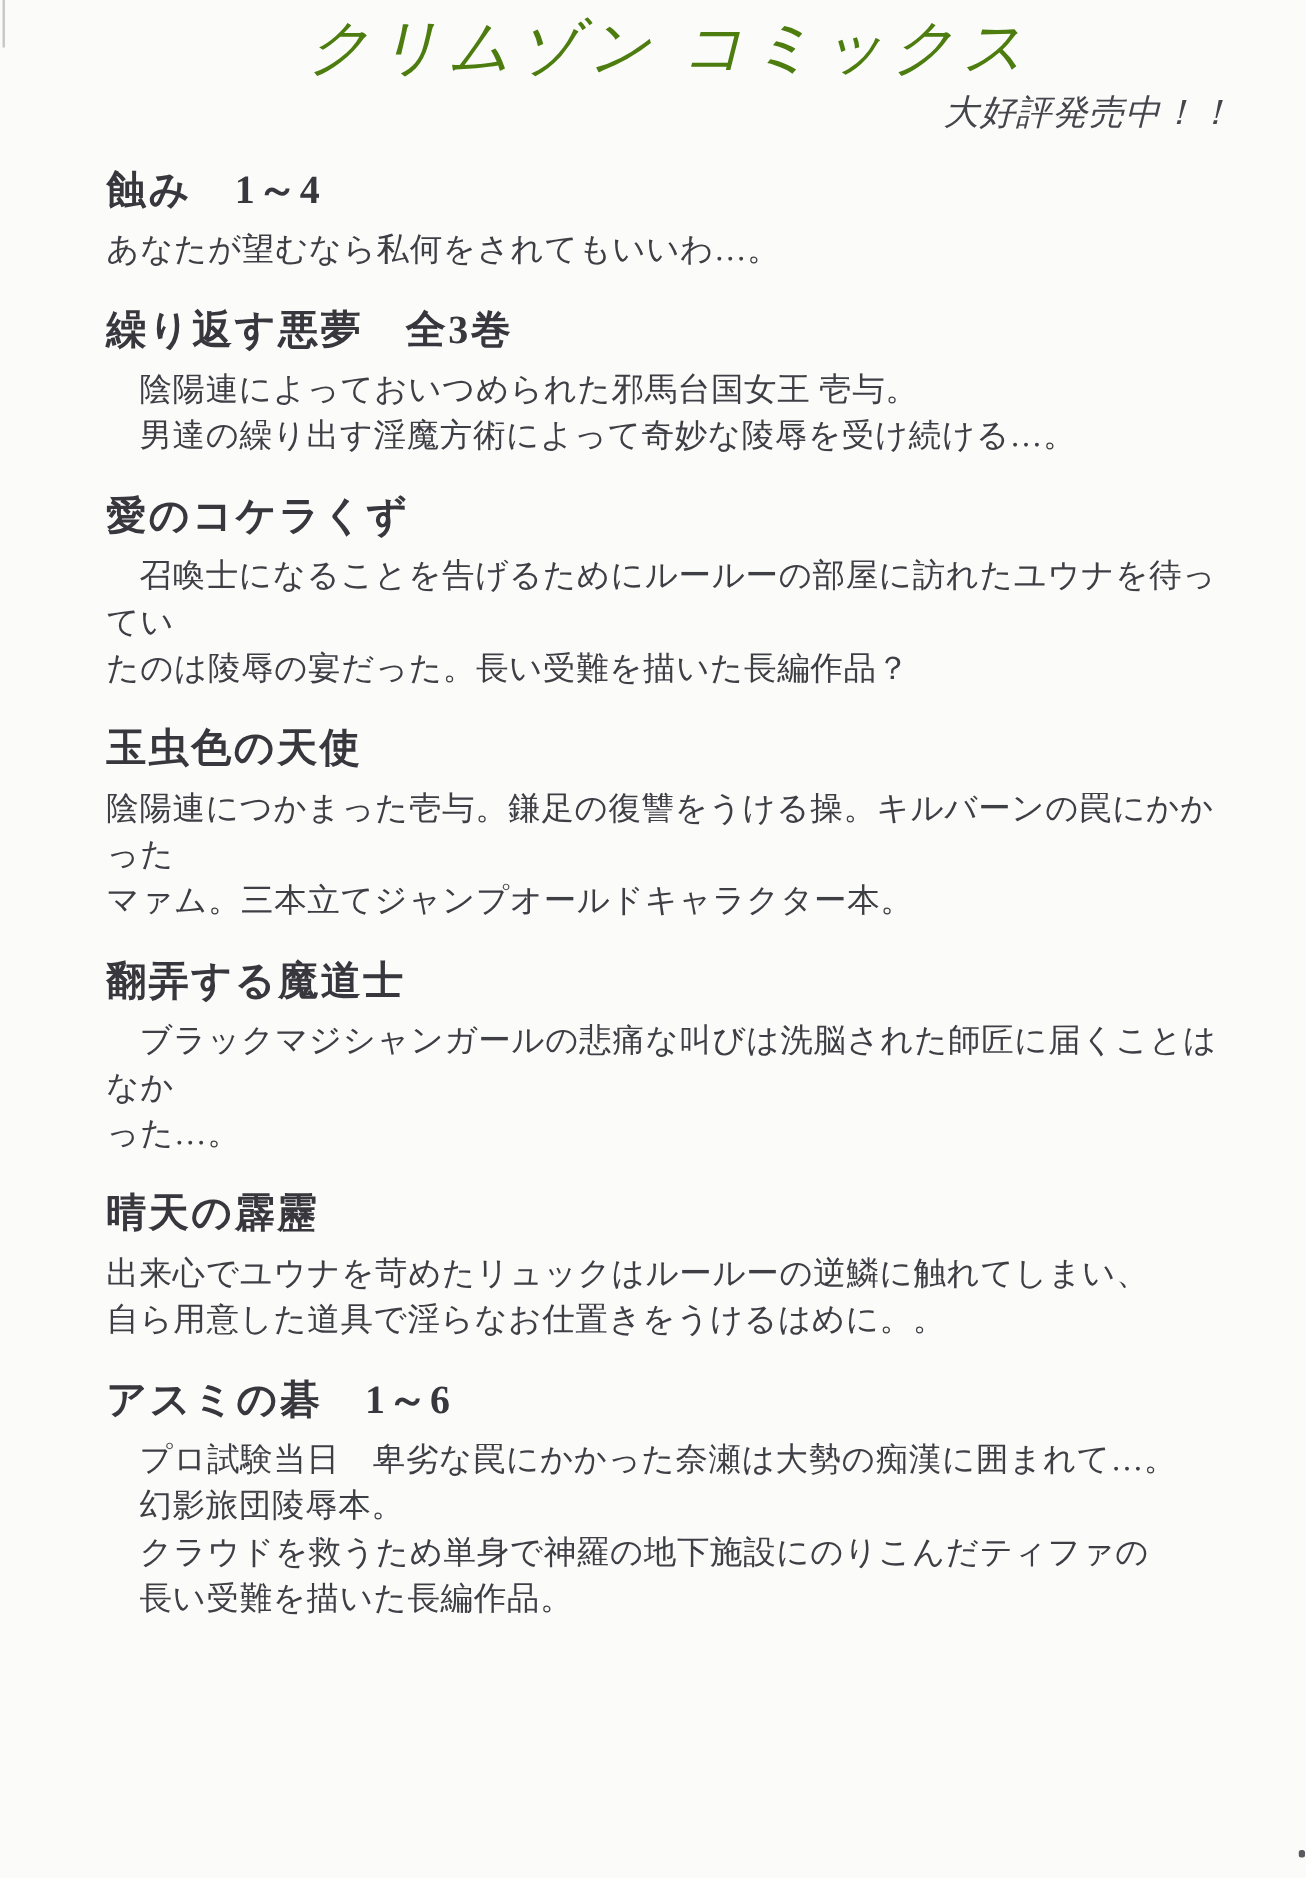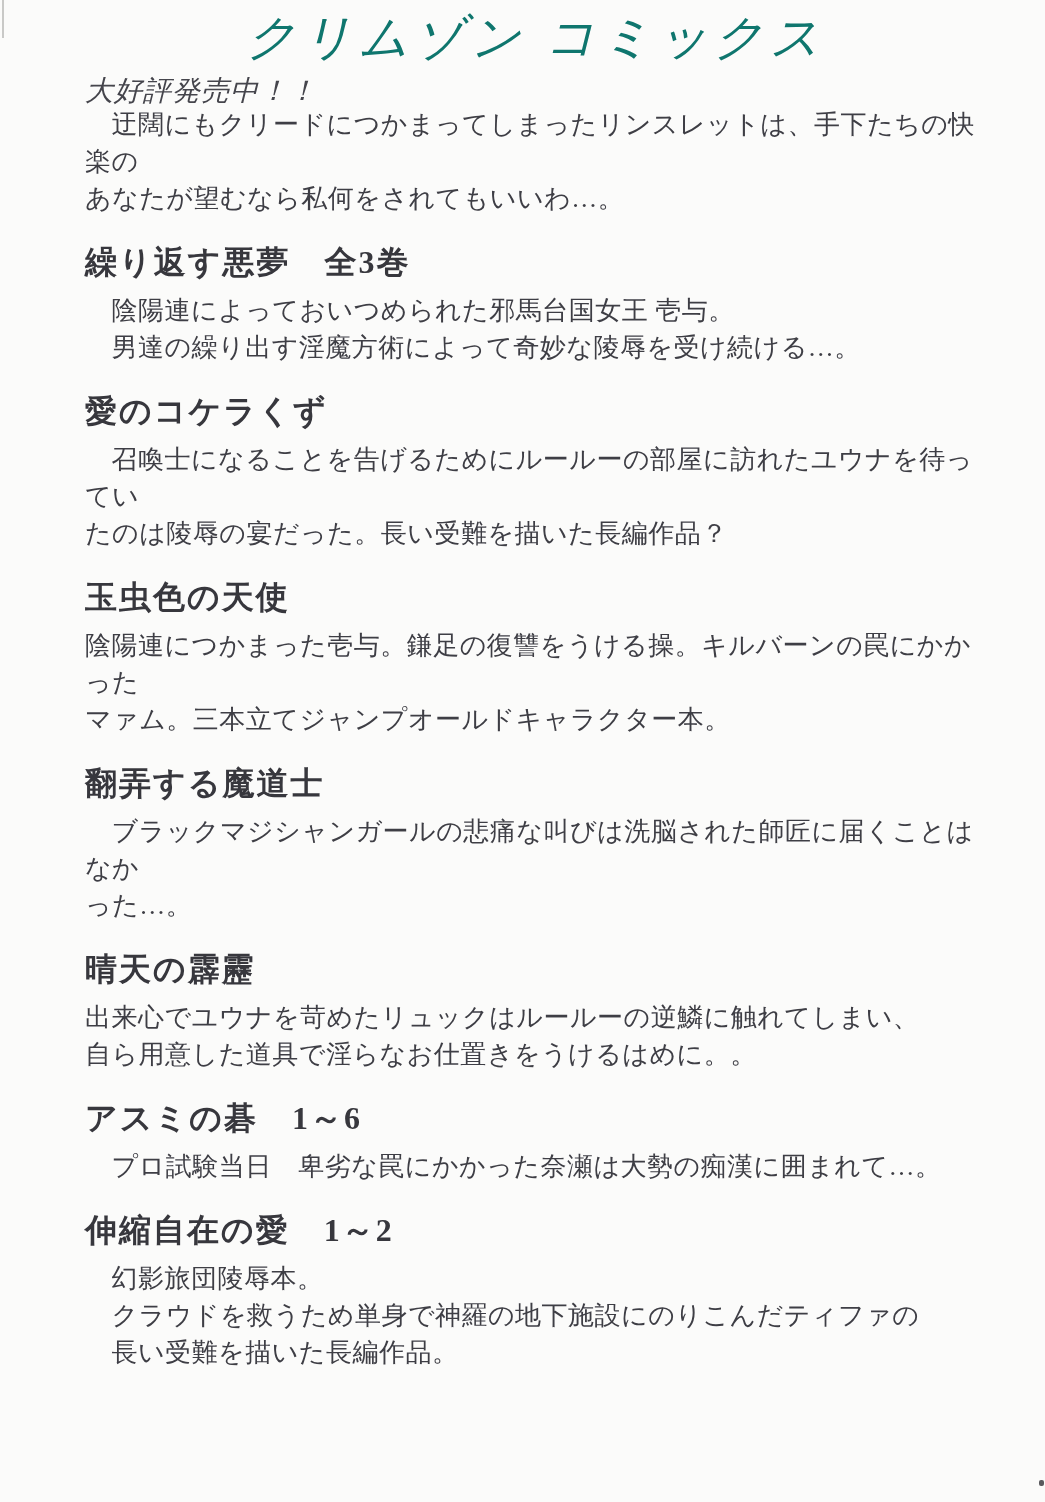--- a/index.html
+++ b/index.html
@@ -22,25 +22,25 @@
     padding: 6px 58px 0 85px;
   }
   .doc-title {
     margin: 0;
     text-align: center;
     font-size: 49px;
     line-height: 64px;
     font-style: italic;
     font-weight: 400;
     letter-spacing: 6px;
-    color: #0f766e;
+    color: #4d7c0f;
   }
   .doc-subtitle {
     margin: 6px 0 0;
-    text-align: left;
+    text-align: right;
     font-size: 28px;
     line-height: 30px;
     font-style: italic;
     letter-spacing: 1px;
     color: #45454c;
   }
   .entry-title {
     margin: 23px 0 8px;
     font-size: 32px;
     line-height: 44px;
@@ -76,21 +76,21 @@
 </style>
 </head>
 <body>
 
 <div class="page">
 
   <h1 class="doc-title">クリムゾン コミックス</h1>
   <p class="doc-subtitle">大好評発売中！！</p>
 
   <section>
-    <p class="entry-desc">　迂闊にもクリードにつかまってしまったリンスレットは、手下たちの快楽の</p>
+    <h2 class="entry-title">蝕み　1～4</h2>
     <p class="entry-desc">あなたが望むなら私何をされてもいいわ…。</p>
   </section>
 
   <section>
     <h2 class="entry-title">繰り返す悪夢　全3巻</h2>
     <p class="entry-desc">　陰陽連によっておいつめられた邪馬台国女王 壱与。</p>
     <p class="entry-desc">　男達の繰り出す淫魔方術によって奇妙な陵辱を受け続ける…。</p>
   </section>
 
   <section>
@@ -116,21 +116,20 @@
     <p class="entry-desc">出来心でユウナを苛めたリュックはルールーの逆鱗に触れてしまい、</p>
     <p class="entry-desc">自ら用意した道具で淫らなお仕置きをうけるはめに。。</p>
   </section>
 
   <section>
     <h2 class="entry-title">アスミの碁　1～6</h2>
     <p class="entry-desc">　プロ試験当日　卑劣な罠にかかった奈瀬は大勢の痴漢に囲まれて…。</p>
   </section>
 
   <section>
-    <h2 class="entry-title">伸縮自在の愛　1～2</h2>
     <p class="entry-desc">　幻影旅団陵辱本。</p>
   </section>
 
   <section>
     <p class="entry-desc">　クラウドを救うため単身で神羅の地下施設にのりこんだティファの</p>
     <p class="entry-desc">　長い受難を描いた長編作品。</p>
   </section>
 
 </div>
 

